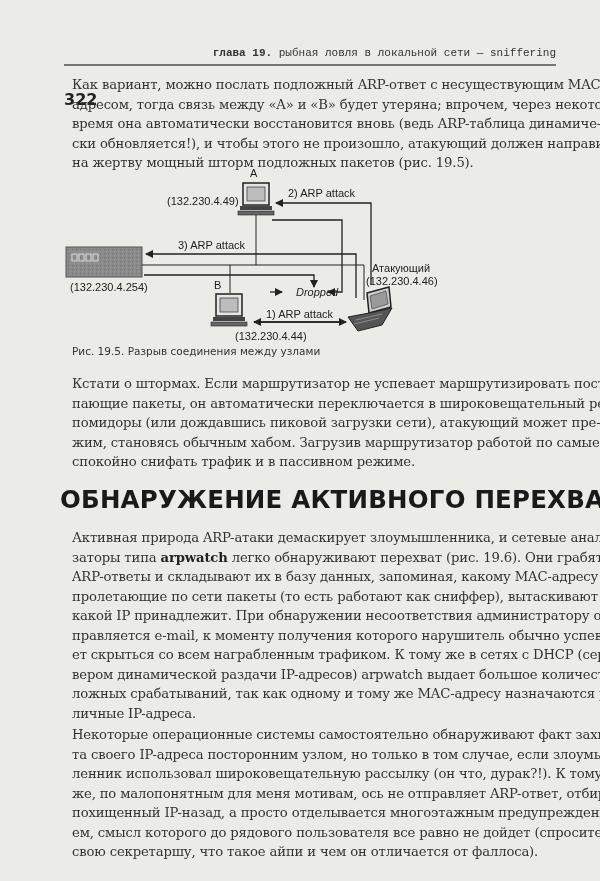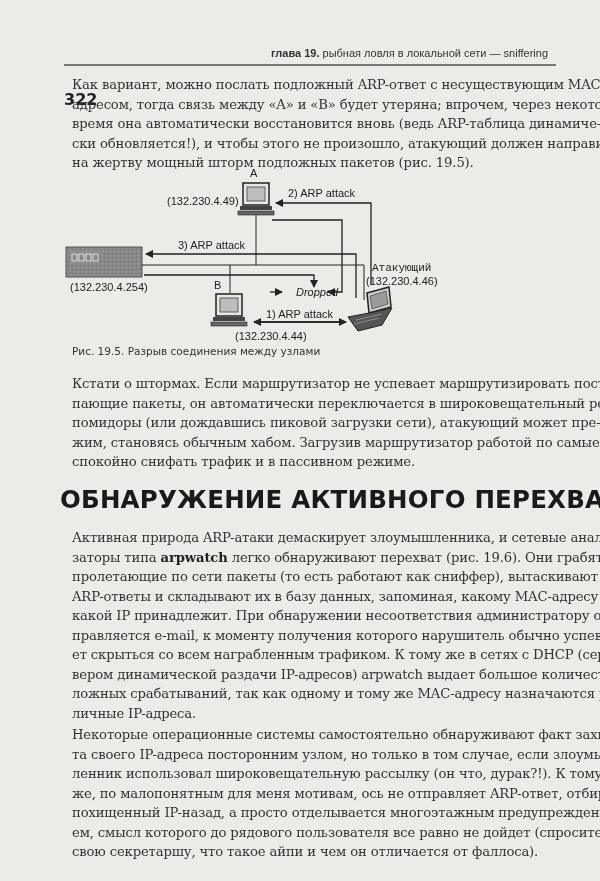--- a/index.html
+++ b/index.html
@@ -13,22 +13,22 @@
     .header {
       position: absolute; left: 64px; top: 44px; width: 492px; height: 20px;
       border-bottom: 2px solid #777;
     }
     .page-num {
       position: absolute; left: 0; top: 0;
       font-family: "DejaVu Sans", "Liberation Sans", sans-serif;
       font-weight: bold; font-size: 16px; color: #222; margin-top: 46px;
     }
     .running-head {
-      position: absolute; right: 8px; top: 3px;
-      font-family: Liberation Sans, sans-serif;
+      position: absolute; right: 0; top: 3px;
+      font-family: Liberation Mono, monospace;
       font-size: 11px; color: #333; white-space: nowrap;
     }
     .running-head b { font-weight: bold; }
     .para {
       position: absolute; left: 72px; width: 484px;
       font-size: 13.2px; line-height: 19.5px; text-align: justify;
       letter-spacing: -0.15px; color: #333;
     }
     .para .ln { display: block; text-align: justify; text-align-last: justify; white-space: nowrap; }
     .para .ln.last { text-align-last: left; }
@@ -131,21 +131,21 @@
     <line x1="190" y1="157" x2="282" y2="157" stroke="#222" stroke-width="1.3" marker-end="url(#ah)"></line>
   </svg>
 
   <span class="fig-label" style="left:186px; top:2px;">A</span>
   <span class="fig-label" style="left:103px; top:30px;">(132.230.4.49)</span>
   <span class="fig-label" style="left:224px; top:22px;">2) ARP attack</span>
   <span class="fig-label" style="left:114px; top:74px;">3) ARP attack</span>
   <span class="fig-label" style="left:6px; top:116px;">(132.230.4.254)</span>
   <span class="fig-label" style="left:150px; top:114px;">B</span>
   <span class="fig-label" style="left:232px; top:121px;font-style:italic;">Dropped</span>
-  <span class="fig-label" style="left:308px; top:97px;font-family:Liberation Mono, monospace;">Атакующий</span>
+  <span class="fig-label" style="left:308px; top:97px;">Атакующий</span>
   <span class="fig-label" style="left:302px; top:110px;">(132.230.4.46)</span>
   <span class="fig-label" style="left:202px; top:143px;">1) ARP attack</span>
   <span class="fig-label" style="left:130px; top:165px;margin-left:41px;">(132.230.4.44)</span>
 </div>
 
 <div class="caption">
   <b>Рис. 19.5.</b>
   <span>Разрыв соединения между узлами</span>
 </div>
 
@@ -155,22 +155,22 @@
   <span class="ln">помидоры (или дождавшись пиковой загрузки сети), атакующий может пре-</span>
   <span class="ln">жим, становясь обычным хабом. Загрузив маршрутизатор работой по самые</span>
   <span class="ln last">спокойно снифать трафик и в пассивном режиме.</span>
 </div>
 
 <div class="section-title">ОБНАРУЖЕНИЕ АКТИВНОГО ПЕРЕХВАТА</div>
 
 <div class="para" style="top:528px;">
   <span class="ln">Активная природа ARP-атаки демаскирует злоумышленника, и сетевые анали-</span>
   <span class="ln"><span>заторы типа </span><b>arpwatch</b><span> легко обнаруживают перехват (рис. 19.6). Они грабят все</span></span>
+  <span class="ln">ARP-ответы и складывают их в базу данных, запоминая, какому MAC-адресу</span>
   <span class="ln">пролетающие по сети пакеты (то есть работают как сниффер), вытаскивают</span>
-  <span class="ln">ARP-ответы и складывают их в базу данных, запоминая, какому MAC-адресу</span>
   <span class="ln">какой IP принадлежит. При обнаружении несоответствия администратору от-</span>
   <span class="ln">правляется e-mail, к моменту получения которого нарушитель обычно успева-</span>
   <span class="ln">ет скрыться со всем награбленным трафиком. К тому же в сетях с DHCP (сер-</span>
   <span class="ln">вером динамической раздачи IP-адресов) arpwatch выдает большое количество</span>
   <span class="ln">ложных срабатываний, так как одному и тому же MAC-адресу назначаются раз-</span>
   <span class="ln last">личные IP-адреса.</span>
 </div>
 
 <div class="para" style="top:725px;">
   <span class="ln">Некоторые операционные системы самостоятельно обнаруживают факт захва-</span>

